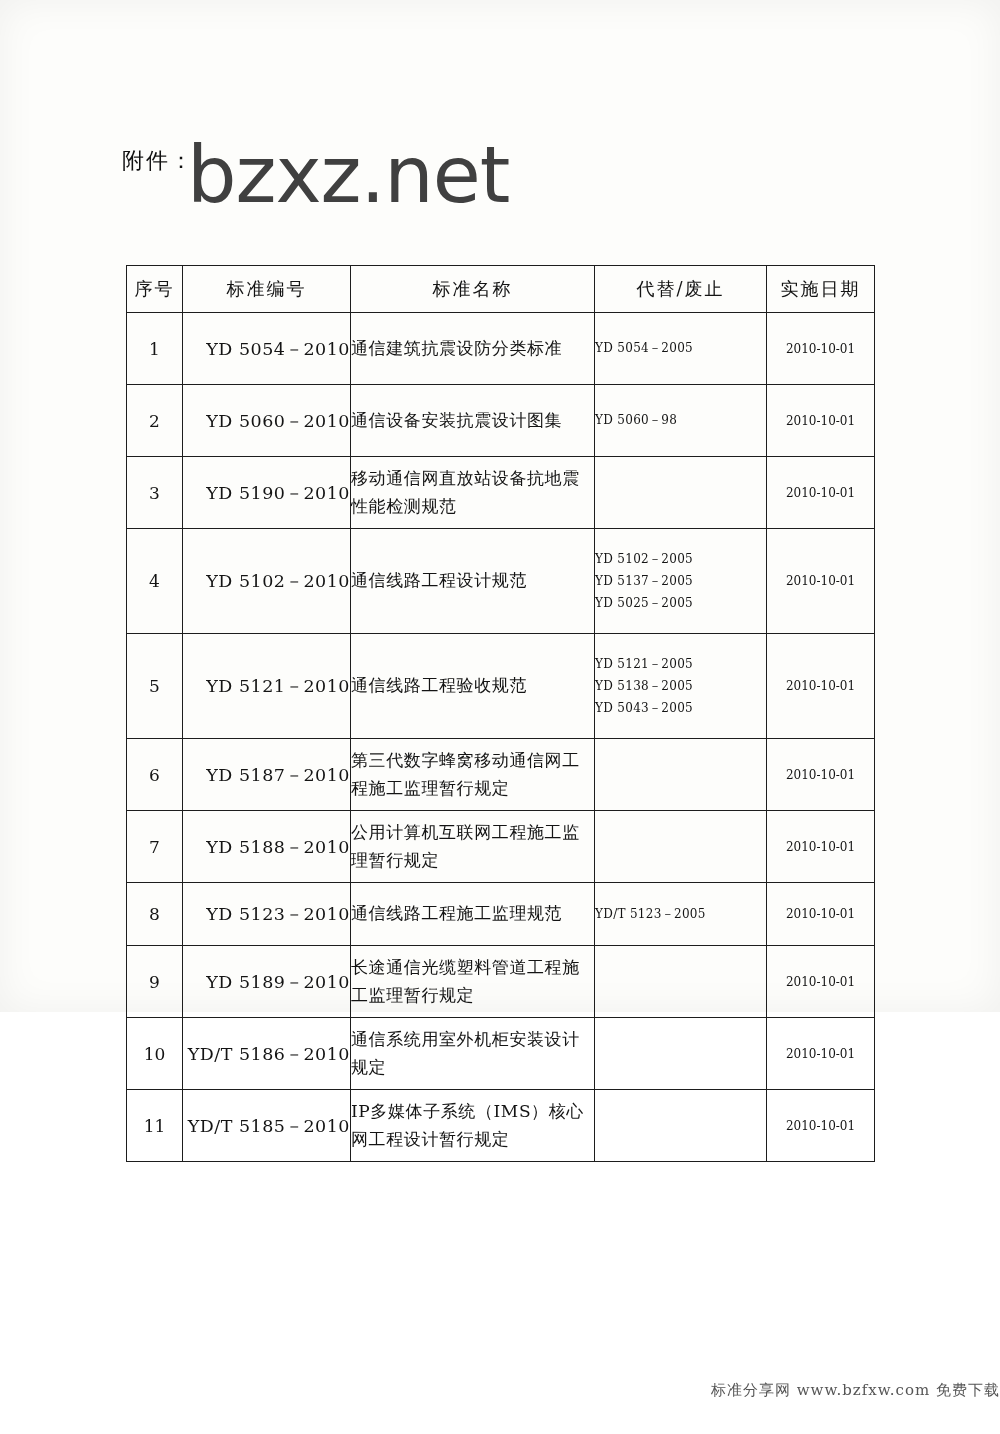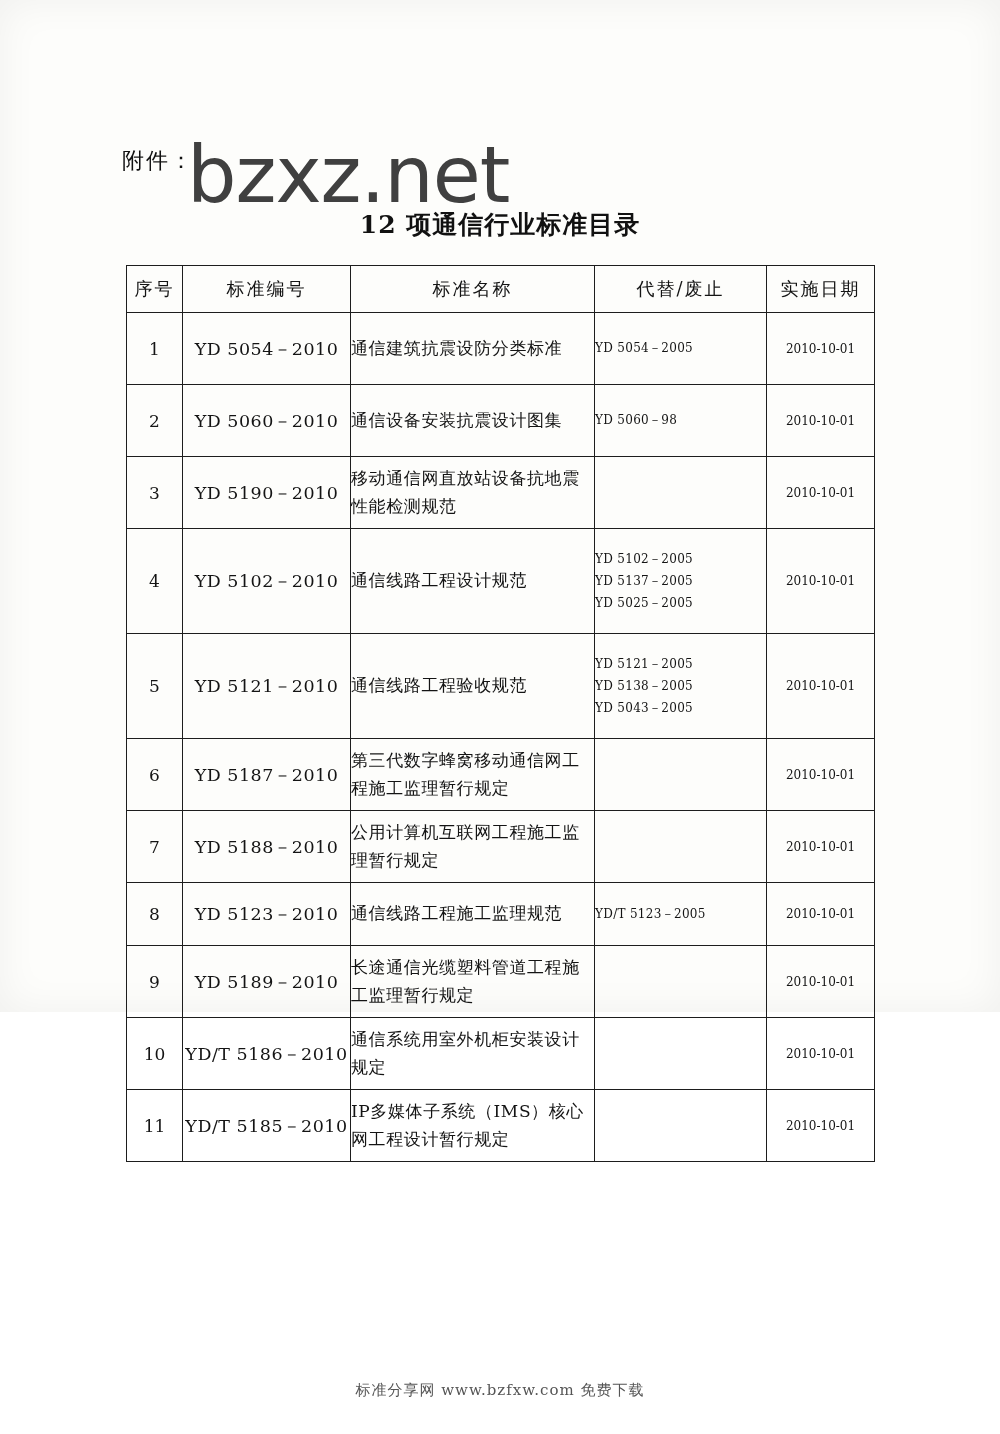--- a/index.html
+++ b/index.html
@@ -98,21 +98,21 @@
   col.c-name  { width: 244px; }
   col.c-repl  { width: 172px; }
   col.c-date  { width: 108px; }
 
   td.no {
     text-align: center;
     font-size: 17px;
     font-family: "DejaVu Serif", "Liberation Serif", serif;
   }
   td.code {
-    text-align: center;
+    text-align: right;
     font-size: 17.5px;
     letter-spacing: 0.5px;
     font-family: "DejaVu Serif", "Liberation Serif", serif;
     white-space: nowrap;
     margin-left: 9px;
   }
   td.name {
     text-align: left;
     padding: 6px 8px 6px 10px;
     font-size: 17px;
@@ -136,37 +136,36 @@
     font-family: "DejaVu Serif", "Liberation Serif", serif;
     white-space: nowrap;
   }
   .repl-line { display: block; }
 
   .footer {
     position: absolute;
     left: 0;
     top: 1381px;
     width: 1000px;
-    text-align: center;
+    text-align: right;
     font-size: 15px;
     color: #555;
     letter-spacing: 1px;
     font-family: "DejaVu Serif", "Liberation Serif", serif;
   }
 </style>
 </head>
 <body>
 
 <div class="page">
 
   <div class="attach-label">附件：</div>
 
   <div class="watermark">bzxz.net</div>
 
-  <div class="doc-title">12 项通信行业标准目录</div>
 
   <div class="table-wrap">
     <table class="std-table">
       <colgroup>
         <col class="c-no">
           <col class="c-code">
           <col class="c-name">
           <col class="c-repl">
           <col class="c-date">
       </colgroup>

